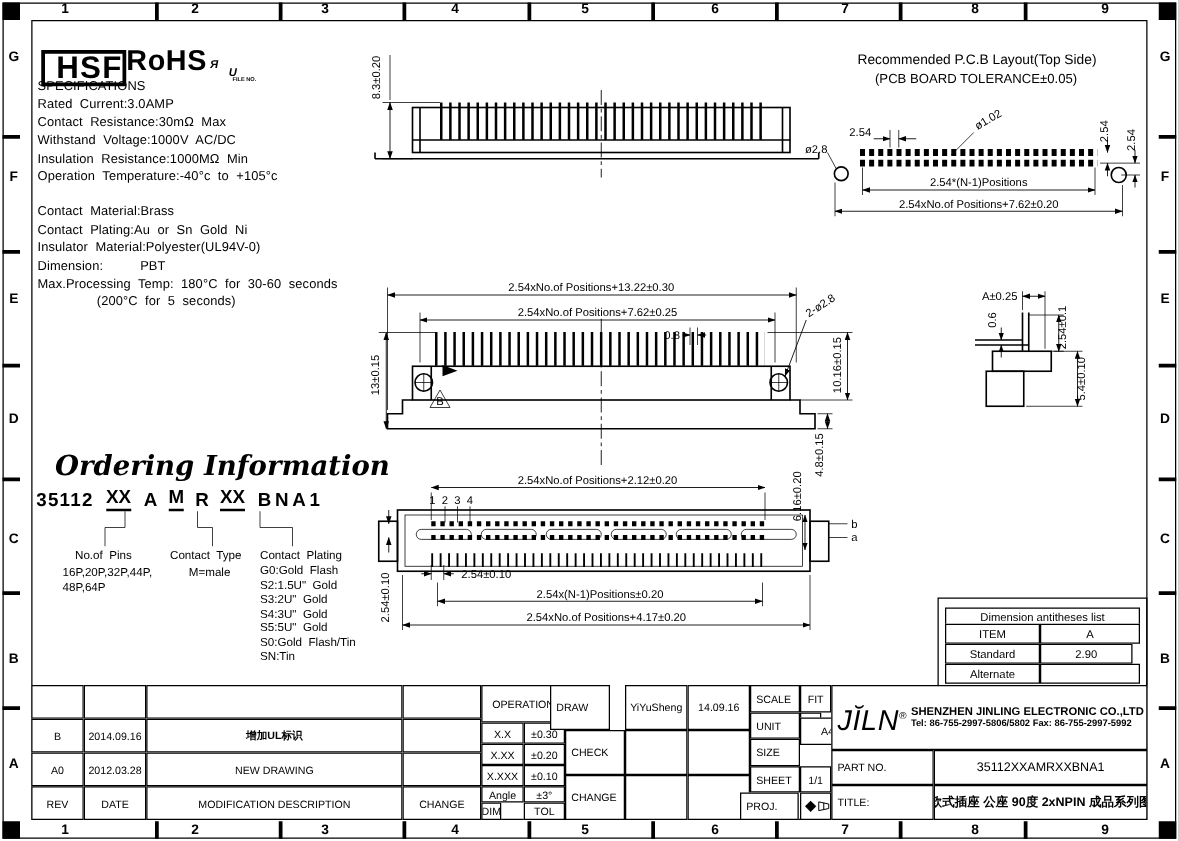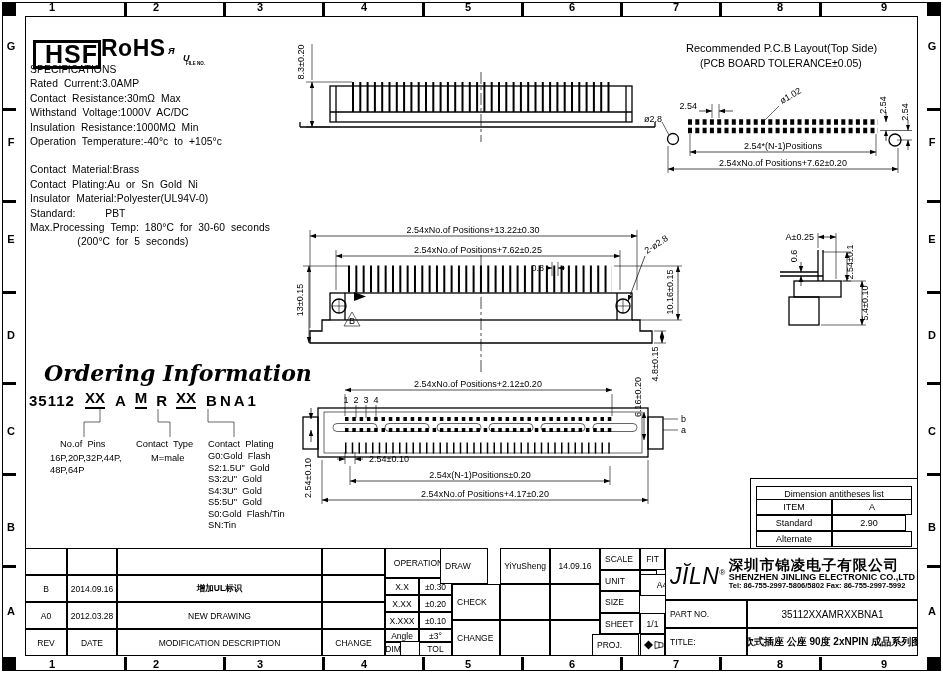--- a/index.html
+++ b/index.html
@@ -60,21 +60,21 @@
     <div class="specline">SPECIFICATIONS</div>
     <div class="specline">Rated  Current:3.0AMP</div>
     <div class="specline">Contact  Resistance:30mΩ  Max</div>
     <div class="specline">Withstand  Voltage:1000V  AC/DC</div>
     <div class="specline">Insulation  Resistance:1000MΩ  Min</div>
     <div class="specline">Operation  Temperature:-40°c  to  +105°c</div>
     <div class="specline" style="height:14px"></div>
     <div class="specline">Contact  Material:Brass</div>
     <div class="specline">Contact  Plating:Au  or  Sn  Gold  Ni</div>
     <div class="specline">Insulator  Material:Polyester(UL94V-0)</div>
-    <div class="specline">Standard:          PBT</div>
+    <div class="specline">Dimension:          PBT</div>
     <div class="specline">Max.Processing  Temp:  180°C  for  30-60  seconds</div>
     <div class="specline">                (200°C  for  5  seconds)</div>
   </div>
 
   <svg style="left:295px;top:28px" width="360" height="122" viewBox="295 28 360 122">
     <g>
       <line class="cl" x1="481" y1="72" x2="481" y2="142"></line>
       <line class="comb" x1="352" y1="97" x2="611" y2="97" stroke-width="30" stroke-dasharray="2 5.3"></line>
       <rect class="o" x="330" y="86" width="302" height="36"></rect>
       <line class="o" x1="336" y1="86" x2="336" y2="122"></line>
@@ -341,21 +341,20 @@
       <line x1="18" y1="3.3" x2="18" y2="8.7" stroke="#000" stroke-width="0.8"></line>
     </svg>
   </div>
 
   <div class="cell" style="left:665px;top:548px;width:253px;height:52px;justify-content:flex-start;padding:2px 4px;align-items:center">
     <div style="display:flex;align-items:center;gap:3px">
       <div style="font-style:italic;font-weight:normal;font-size:23px;letter-spacing:0.5px;line-height:24px">
         <span>JĬLN</span><sup style="font-size:8px">®</sup>
       </div>
       <div style="display:flex;flex-direction:column;line-height:1.05">
-        <div style="font-weight:bold;font-size:14.5px;letter-spacing:1px">深圳市锦凌电子有限公司</div>
         <div style="font-weight:bold;font-size:9px">SHENZHEN JINLING ELECTRONIC CO.,LTD</div>
         <div style="font-weight:bold;font-size:7.5px">Tel:  86-755-2997-5806/5802    Fax:  86-755-2997-5992</div>
       </div>
     </div>
   </div>
   <div class="cell left" style="left:665px;top:600px;width:82px;height:28px">PART  NO.</div>
   <div class="cell" style="left:747px;top:600px;width:171px;height:28px;font-size:10px">35112XXAMRXXBNA1</div>
   <div class="cell left" style="left:665px;top:628px;width:82px;height:28px">TITLE:</div>
   <div class="cell" style="left:747px;top:628px;width:171px;height:28px;font-size:10px;font-weight:bold">欧式插座  公座  90度  2xNPIN  成品系列图</div>
 

